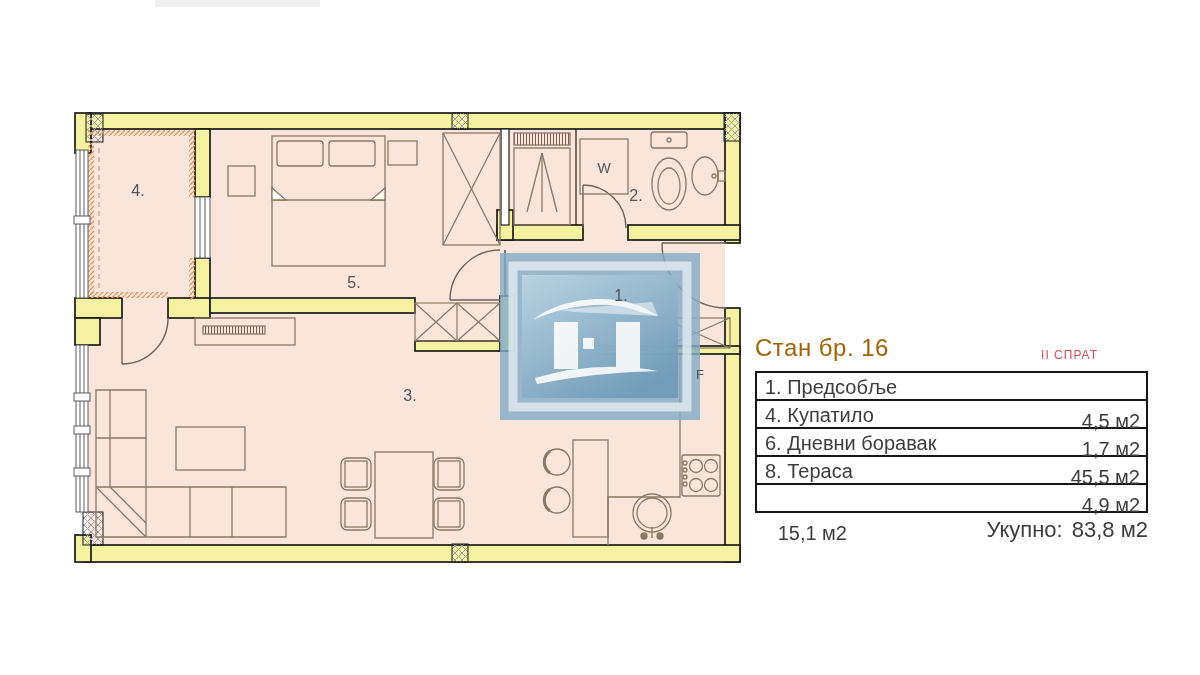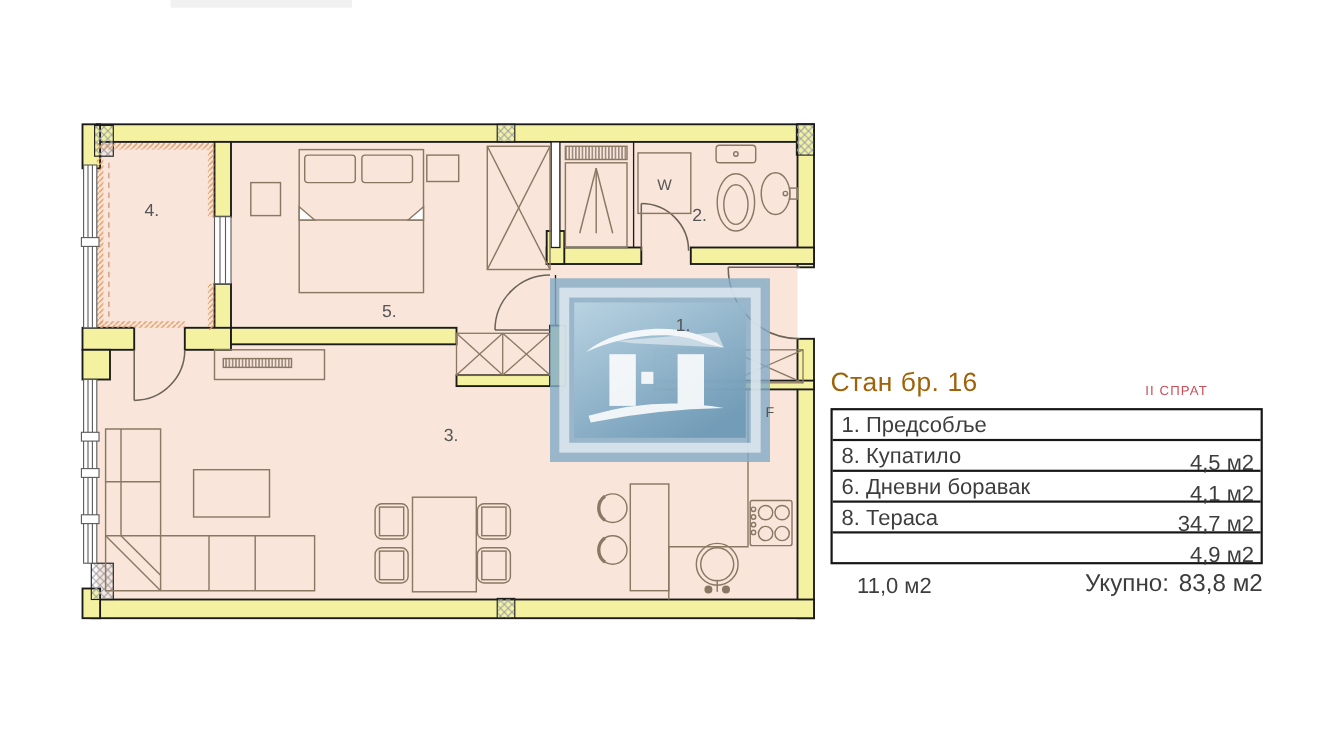--- a/index.html
+++ b/index.html
@@ -274,32 +274,32 @@
   <div class="panel-head">
     <span class="panel-title">Стан бр. 16</span>
     <span class="floor-badge">II СПРАТ</span>
   </div>
   <div class="tbl">
     <div class="tbl-row">
       <span class="cell-name">1. Предсобље</span>
       <span class="cell-area">4,5 м2</span>
     </div>
     <div class="tbl-row">
-      <span class="cell-name">8. Купатило</span>
-      <span class="cell-area">4,1 м2</span>
+      <span class="cell-name">4. Купатило</span>
+      <span class="cell-area">1,7 м2</span>
     </div>
     <div class="tbl-row">
       <span class="cell-name">6. Дневни боравак</span>
-      <span class="cell-area">34,7 м2</span>
+      <span class="cell-area">45,5 м2</span>
     </div>
     <div class="tbl-row">
       <span class="cell-name">8. Тераса</span>
       <span class="cell-area">4,9 м2</span>
     </div>
     <div class="tbl-row">
-      <span class="cell-area">11,0 м2</span>
+      <span class="cell-area">15,1 м2</span>
     </div>
   </div>
   <div class="total-line">
     <span>Укупно:</span>
     <span>83,8 м2</span>
   </div>
 </div>
 
 </body></html>

